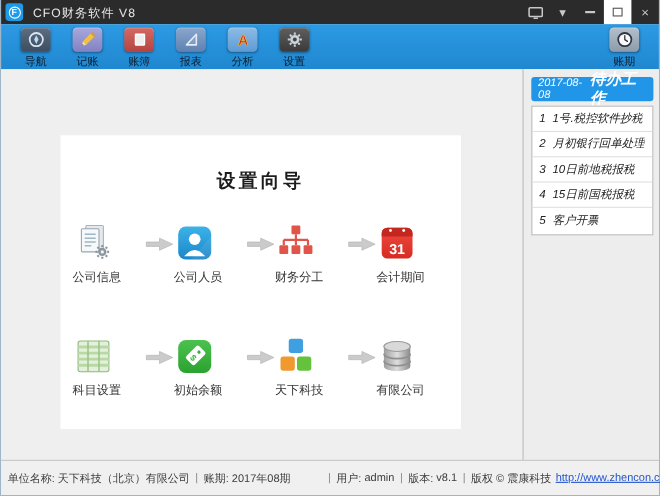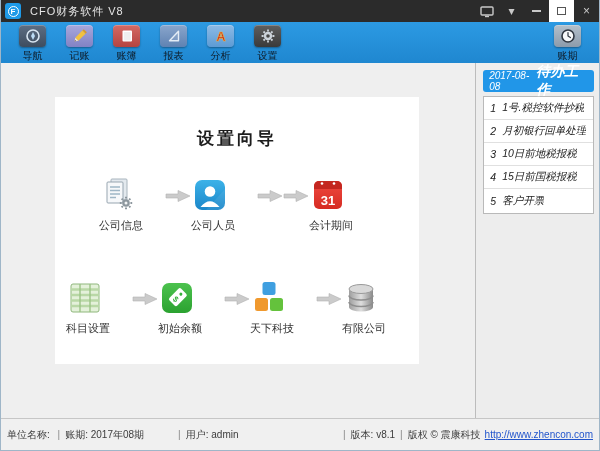--- a/index.html
+++ b/index.html
@@ -34,21 +34,21 @@
   .bg-report   { background:linear-gradient(#8aa6cc,#5f82b2); }
   .bg-analysis { background:linear-gradient(#8dbbe6,#5d9bd4); }
   .bg-settings { background:linear-gradient(#5f5f5f,#3a3a3a); }
   .bg-period   { background:linear-gradient(#b4c0cb,#8c9bab); }
   .bg-user     { background:linear-gradient(#cbab71,#a3834c); }
   .toolbar-right { margin-left:auto; display:flex; }
 
   
   .workspace { flex:1 1 auto; display:flex; background:#efefef; min-height:0; }
   .main-area { width:476px; position:relative; border-right:1px solid #bcbcbc; }
-  .wizard-panel { position:absolute; left:54px; top:34px; width:364px; height:267px; background:#ffffff; }
+  .wizard-panel { position:absolute; left:54px; top:60px; width:364px; height:267px; background:#ffffff; }
   .wizard-title { text-align:center; margin-top:30px; font-size:17px; font-weight:bold; color:#1d1d1d;
                   letter-spacing:3px; font-family:"Liberation Serif","DejaVu Serif",serif; }
   .steps-row { display:flex; align-items:center; justify-content:center; }
   .row-1 { margin-top:26px; }
   .row-2 { margin-top:46px; }
   .step { width:66px; display:flex; flex-direction:column; align-items:flex-start; cursor:pointer; }
   .step-label { font-size:11px; color:#333; margin-top:4px; white-space:nowrap; }
   .arrow { margin-bottom:17px; }
 
   
@@ -220,20 +220,30 @@
               <rect x="4" y="4" width="30" height="30" rx="7" fill="url(#gBlue)"></rect>
               <path d="M34 13 L15 34 H34 Z" fill="rgba(255,255,255,0.08)"></path>
               <circle cx="19" cy="15.5" r="5.3" fill="#fff"></circle>
               <path d="M9.5 31 Q19 19.5 28.5 31 Z" fill="#fff"></path>
             </svg>
             <div class="step-label">公司人员</div>
           </div>
           <svg class="arrow" width="26" height="14" viewBox="0 0 26 14">
               <polygon points="1,5 13,5 13,1.5 25,7 13,12.5 13,9 1,9" fill="#cbcbcb" stroke="#b2b2b2" stroke-width="0.6"></polygon>
             </svg>
+          <div class="step">
+            <svg class="step-icon" width="38" height="38" viewBox="0 0 38 38">
+              <rect x="15" y="3" width="8" height="8" rx="1" fill="#e0544a"></rect>
+              <path d="M19 11 V16 M8 16 H30 M8 16 V21 M19 16 V21 M30 16 V21" stroke="#e0544a" stroke-width="2" fill="none"></path>
+              <rect x="4" y="21" width="8" height="8" rx="1" fill="#e0544a"></rect>
+              <rect x="15" y="21" width="8" height="8" rx="1" fill="#e0544a"></rect>
+              <rect x="26" y="21" width="8" height="8" rx="1" fill="#e0544a"></rect>
+            </svg>
+            <div class="step-label">财务分工</div>
+          </div>
           <svg class="arrow" width="26" height="14" viewBox="0 0 26 14">
               <polygon points="1,5 13,5 13,1.5 25,7 13,12.5 13,9 1,9" fill="#cbcbcb" stroke="#b2b2b2" stroke-width="0.6"></polygon>
             </svg>
           <div class="step">
             <svg class="step-icon" width="38" height="38" viewBox="0 0 38 38">
               <rect x="5" y="5" width="28" height="28" rx="5" fill="url(#gRed)"></rect>
               <path d="M5 10 a5 5 0 0 1 5 -5 h18 a5 5 0 0 1 5 5 v3 H5 Z" fill="#c42720"></path>
               <circle cx="13" cy="7.5" r="1.3" fill="#fff"></circle>
                 <circle cx="25" cy="7.5" r="1.3" fill="#fff"></circle>
               <text x="19" y="28.5" text-anchor="middle" font-size="13" font-weight="bold" fill="#fff">31</text>
@@ -316,20 +326,21 @@
         <div class="todo-row">
           <span class="todo-num">5</span>
           <span class="todo-text">客户开票</span>
         </div>
       </div>
     </div>
   </div>
 
   <div class="statusbar">
     <span>单位名称:</span>&nbsp;
+    <span>天下科技（北京）有限公司</span>
     <span class="sep">|</span>
     <span>账期:</span>&nbsp;
     <span>2017年08期</span>
     <span class="sep sb-user">|</span>
     <span>用户:</span>&nbsp;
     <span>admin</span>
     <span class="sb-right">
       <span class="sep">|</span>
       <span>版本:</span>&nbsp;
       <span>v8.1</span>

